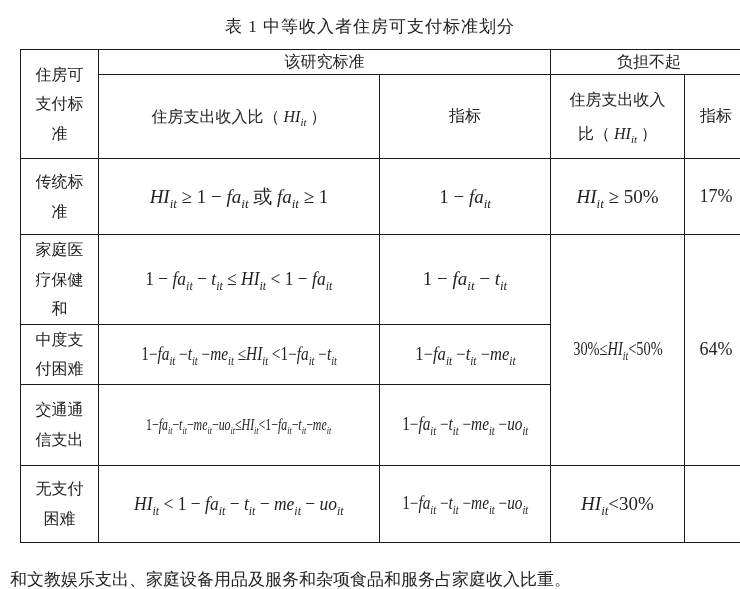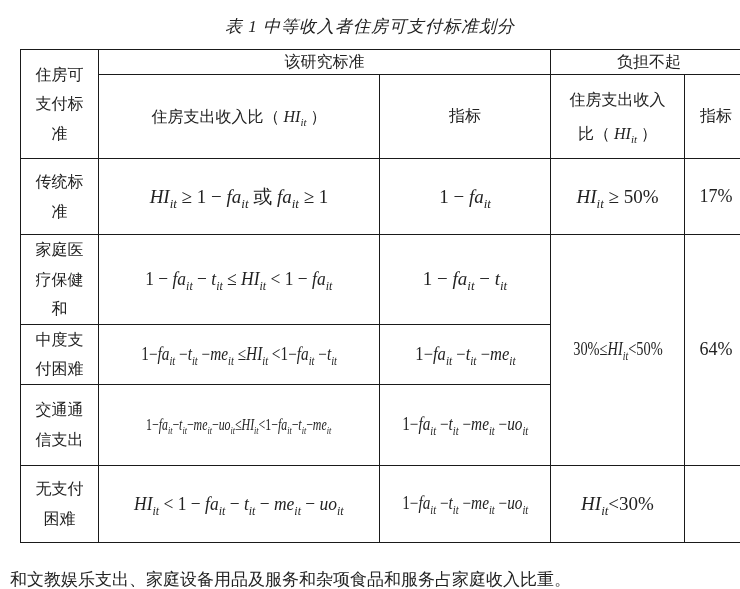--- a/index.html
+++ b/index.html
@@ -3,21 +3,21 @@
 <meta charset="utf-8">
 <style>
   html,body{margin:0;padding:0;}
   body{
     width:740px;height:589px;background:#ffffff;color:#111;
     font-family:"Liberation Serif","DejaVu Serif",serif;
     overflow:hidden;
   }
   .title{
     text-align:center;font-size:17px;letter-spacing:1px;
-    padding-top:15px;margin-bottom:11px;color:#222;font-style:italic;
+    padding-top:15px;margin-bottom:11px;color:#222;
   }
   table.afford{
     border-collapse:collapse;table-layout:fixed;
     width:727px;margin-left:20px;
   }
   table.afford td{
     border:1.5px solid #1a1a1a;
     text-align:center;vertical-align:middle;
     padding:0 4px;overflow:hidden;color:#222;
   }

